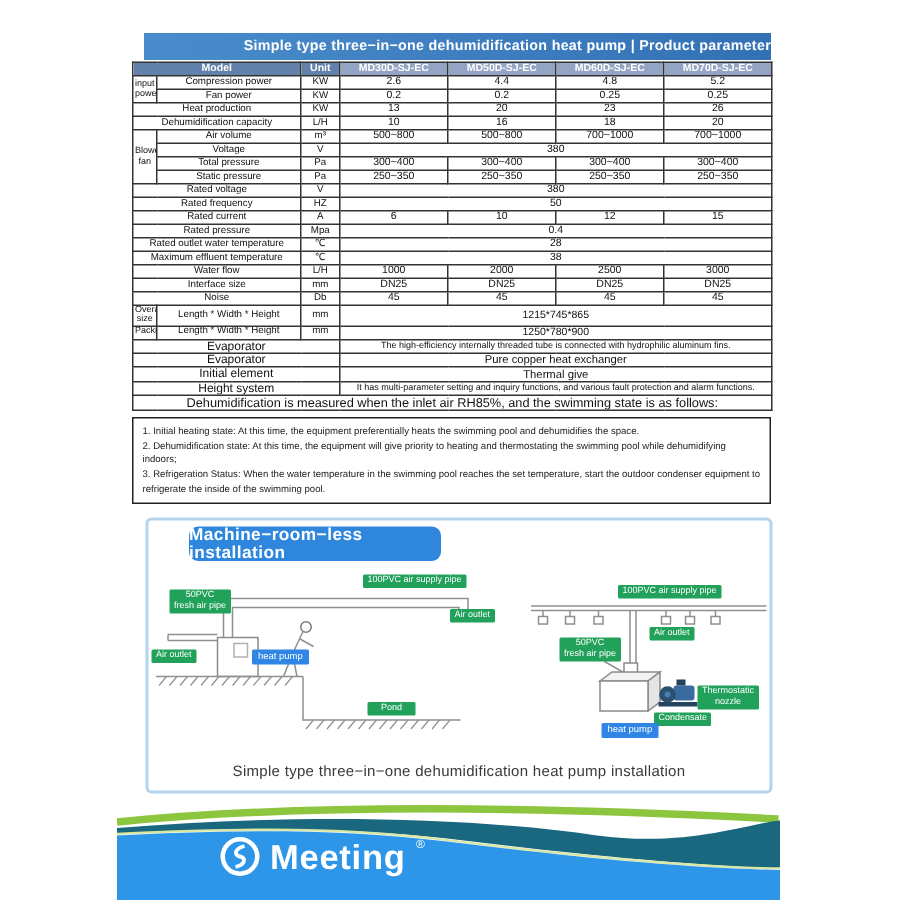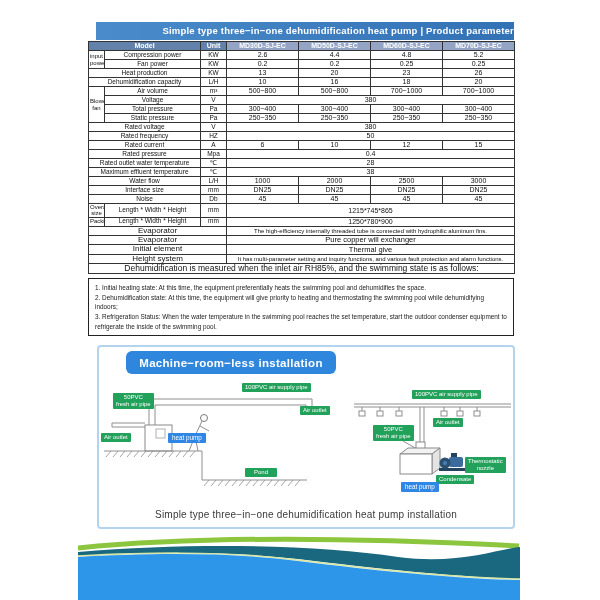--- a/index.html
+++ b/index.html
@@ -21,21 +21,21 @@
   .c-hd{background:var(--header_dark,#6282ab);color:#fff;font-weight:bold;font-size:7px;}
   .c-hl{background:var(--header_light,#93a4c5);color:#fff;font-weight:bold;font-size:7px;}
   .c-w{font-size:8px;}
   .c-d{font-size:7.5px;}
   .c-ds{font-size:6px;}
   .c-f{font-size:8.5px;height:12px;}
   .notes{margin-top:4px;border:1px solid #222;padding:4px 6px;font-size:6.4px;line-height:1.5;color:#222;}
   
   .install{position:absolute;left:97px;top:345px;width:414px;height:180px;background:#fff;
       border:2px solid #b3d4ee;border-radius:4px;}
-  .install-banner{position:absolute;left:27px;top:4px;width:210px;height:23px;border-radius:6px;
+  .install-banner{position:absolute;left:27px;top:4px;width:168px;height:23px;border-radius:6px;
       background:var(--banner2_blue,#2e86dd);color:#fff;font-size:11.5px;font-weight:bold;
       display:flex;align-items:center;justify-content:center;letter-spacing:.3px;}
   .diagram-svg{position:absolute;left:0;top:0;}
   .glabel{position:absolute;background:var(--label_green,#21a15a);color:#fff;font-size:6px;
       line-height:1.2;padding:1px 3px;text-align:center;white-space:pre-line;border-radius:1px;}
   .blabel{position:absolute;background:var(--label_blue,#2f86e4);color:#fff;font-size:6.3px;
       line-height:1.2;padding:1px 4px;text-align:center;border-radius:1px;}
   .install-caption{position:absolute;left:0;bottom:7px;width:100%;text-align:center;
       font-size:10px;color:#3a3a3a;text-underline-offset:3px;letter-spacing:.2px;}
   
@@ -203,21 +203,21 @@
             <td class="c-l">Length * Width * Height</td>
             <td class="c-u">mm</td>
             <td colspan="4" class="c-v">1250*780*900</td>
           </tr>
           <tr>
             <td colspan="3" class="c-w">Evaporator</td>
             <td colspan="4" class="c-ds">The high-efficiency internally threaded tube is connected with hydrophilic aluminum fins.</td>
           </tr>
           <tr>
             <td colspan="3" class="c-w">Evaporator</td>
-            <td colspan="4" class="c-d">Pure copper will exchanger</td>
+            <td colspan="4" class="c-d">Pure copper heat exchanger</td>
           </tr>
           <tr>
             <td colspan="3" class="c-w">Initial element</td>
             <td colspan="4" class="c-d">Thermal give</td>
           </tr>
           <tr>
             <td colspan="3" class="c-w">Height system</td>
             <td colspan="4" class="c-ds">It has multi-parameter setting and inquiry functions, and various fault protection and alarm functions.</td>
           </tr>
           <tr>
@@ -343,15 +343,23 @@
     <div class="install-caption">Simple type three−in−one dehumidification heat pump installation</div>
   </div>
 
   <div class="footer">
     <svg width="442" height="67" viewBox="0 0 442 67">
       <path d="M0,15 C110,4 250,3 441,13" fill="none" stroke="#8cc63f" stroke-width="5"></path>
       <path d="M0,19 C120,9 240,12 320,24 C380,32 420,16 442,14 L442,46 C380,44 300,36 220,26 C140,17 60,20 0,23 Z" fill="#19687f"></path>
       <path d="M0,23 C60,20 140,17 220,27 C300,37 380,45 442,46" fill="none" stroke="#d9e7a3" stroke-width="1.5"></path>
       <path d="M0,24 C60,21 140,18 220,28 C300,38 380,46 442,47 L442,67 L0,67 Z" fill="#2d96e9"></path>
     </svg>
+    <div class="brand">
+      <svg width="28" height="28" viewBox="0 0 28 28">
+        <circle cx="14" cy="14" r="11.5" fill="none" stroke="#ffffff" stroke-width="3"></circle>
+        <path d="M17,7 C10,9 10,13 14,14 C18,15 18,19 11,21" fill="none" stroke="#ffffff" stroke-width="2.6"></path>
+      </svg>
+      <span class="brand-name">Meeting</span>
+      <span class="brand-reg">®</span>
+    </div>
   </div>
 
 </div>
 
 </body></html>

